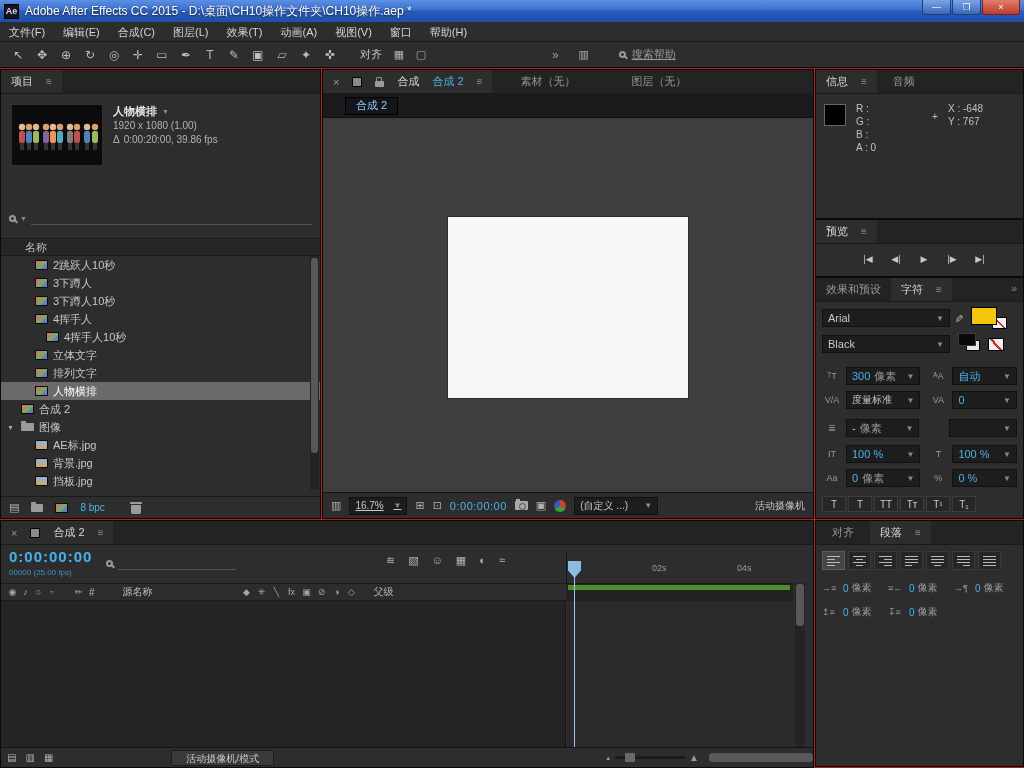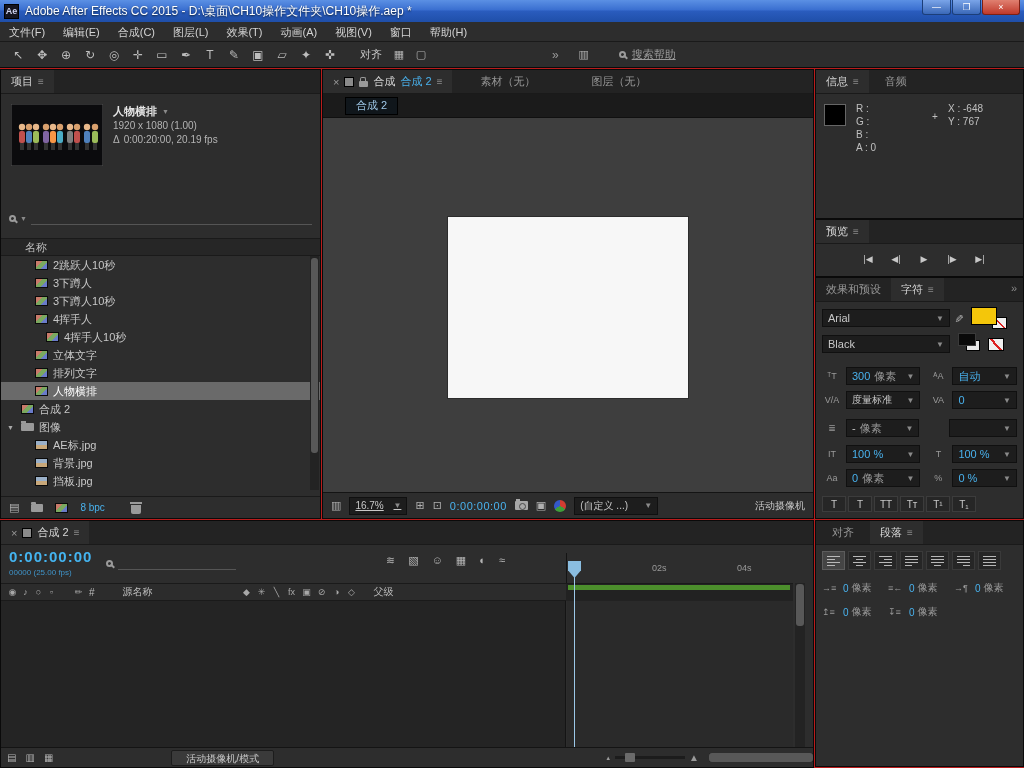--- a/index.html
+++ b/index.html
@@ -18,21 +18,21 @@
 .menu-item{padding:0 9px;line-height:20px;color:#d4d4d4;font-size:11px;}
 .toolbar{position:absolute;left:0;top:42px;width:1024px;height:26px;background:#2d2d2d;border-bottom:1px solid #0b0b0b;display:flex;align-items:center;padding:0 6px;}
 .tool{width:24px;text-align:center;color:#bdbdbd;font-size:12px;line-height:26px;}
 .tb-label{color:#c8c8c8;margin:0 6px 0 18px;}
 .tb-icon{width:22px;text-align:center;color:#b0b0b0;font-size:11px;}
 .tb-overflow{color:#9a9a9a;margin-left:120px;font-size:12px;}
 .tb-search{display:flex;align-items:center;gap:6px;margin-left:24px;color:#9a9a9a;text-decoration:underline;}
 
 .panel{position:absolute;background:#2d2d2d;box-shadow:0 0 0 1px #0a0a0a;}
 .tabbar{height:24px;background:#232323;border-bottom:1px solid #1a1a1a;display:flex;align-items:stretch;font-size:11px;}
-.tab{display:flex;align-items:center;gap:5px;padding:0 10px;color:#969696;}
+.tab{display:flex;align-items:center;gap:13px;padding:0 10px;color:#969696;}
 .tab.active{background:#2d2d2d;color:#d8d8d8;}
 .pm{color:#8a8a8a;font-size:10px;}
 .caret{color:#8a8a8a;font-size:8px;margin-left:auto;}
 .cyan{color:#49b2ee;}
 .dd{height:18px;background:#1d1d1d;border:1px solid #101010;display:flex;align-items:center;gap:4px;padding:0 5px;color:#c8c8c8;}
 .mag{width:7px;height:7px;border:2px solid #9a9a9a;border-radius:50%;position:relative;display:inline-block;flex:none;}
 .mag::after{content:"";position:absolute;width:5px;height:2px;background:#9a9a9a;right:-4px;bottom:-2px;transform:rotate(45deg);}
 .searchline{flex:1;border-bottom:1px solid #555;height:13px;}
 .lockico{width:9px;height:6px;background:#9a9a9a;position:relative;border-radius:1px;margin-top:4px;flex:none;}
 .lockico::before{content:"";position:absolute;top:-4px;left:1px;width:4px;height:4px;border:1.5px solid #9a9a9a;border-bottom:none;border-radius:2px 2px 0 0;}
@@ -233,21 +233,21 @@
     </svg>
 
     <div class="abs" style="left:112px;top:34px;">
       <div style="display:flex;align-items:center;gap:5px;">
         <span class="pv-name">人物横排</span>
         <span class="pm" style="font-size:7px;">▼</span>
       </div>
       <div class="pv-meta">1920 x 1080 (1.00)</div>
       <div class="pv-meta" style="display:flex;gap:4px;">
         <span>Δ</span>
-        <span>0:00:20:00, 20.19 fps</span>
+        <span>0:00:20:00, 39.86 fps</span>
       </div>
     </div>
 
     <div class="abs" style="left:8px;top:142px;right:8px;display:flex;align-items:center;gap:4px;">
       <span class="mag"></span>
       <span class="pm" style="font-size:7px;">▼</span>
       <span class="searchline"></span>
     </div>
 
     <div class="pcolhead">名称</div>

